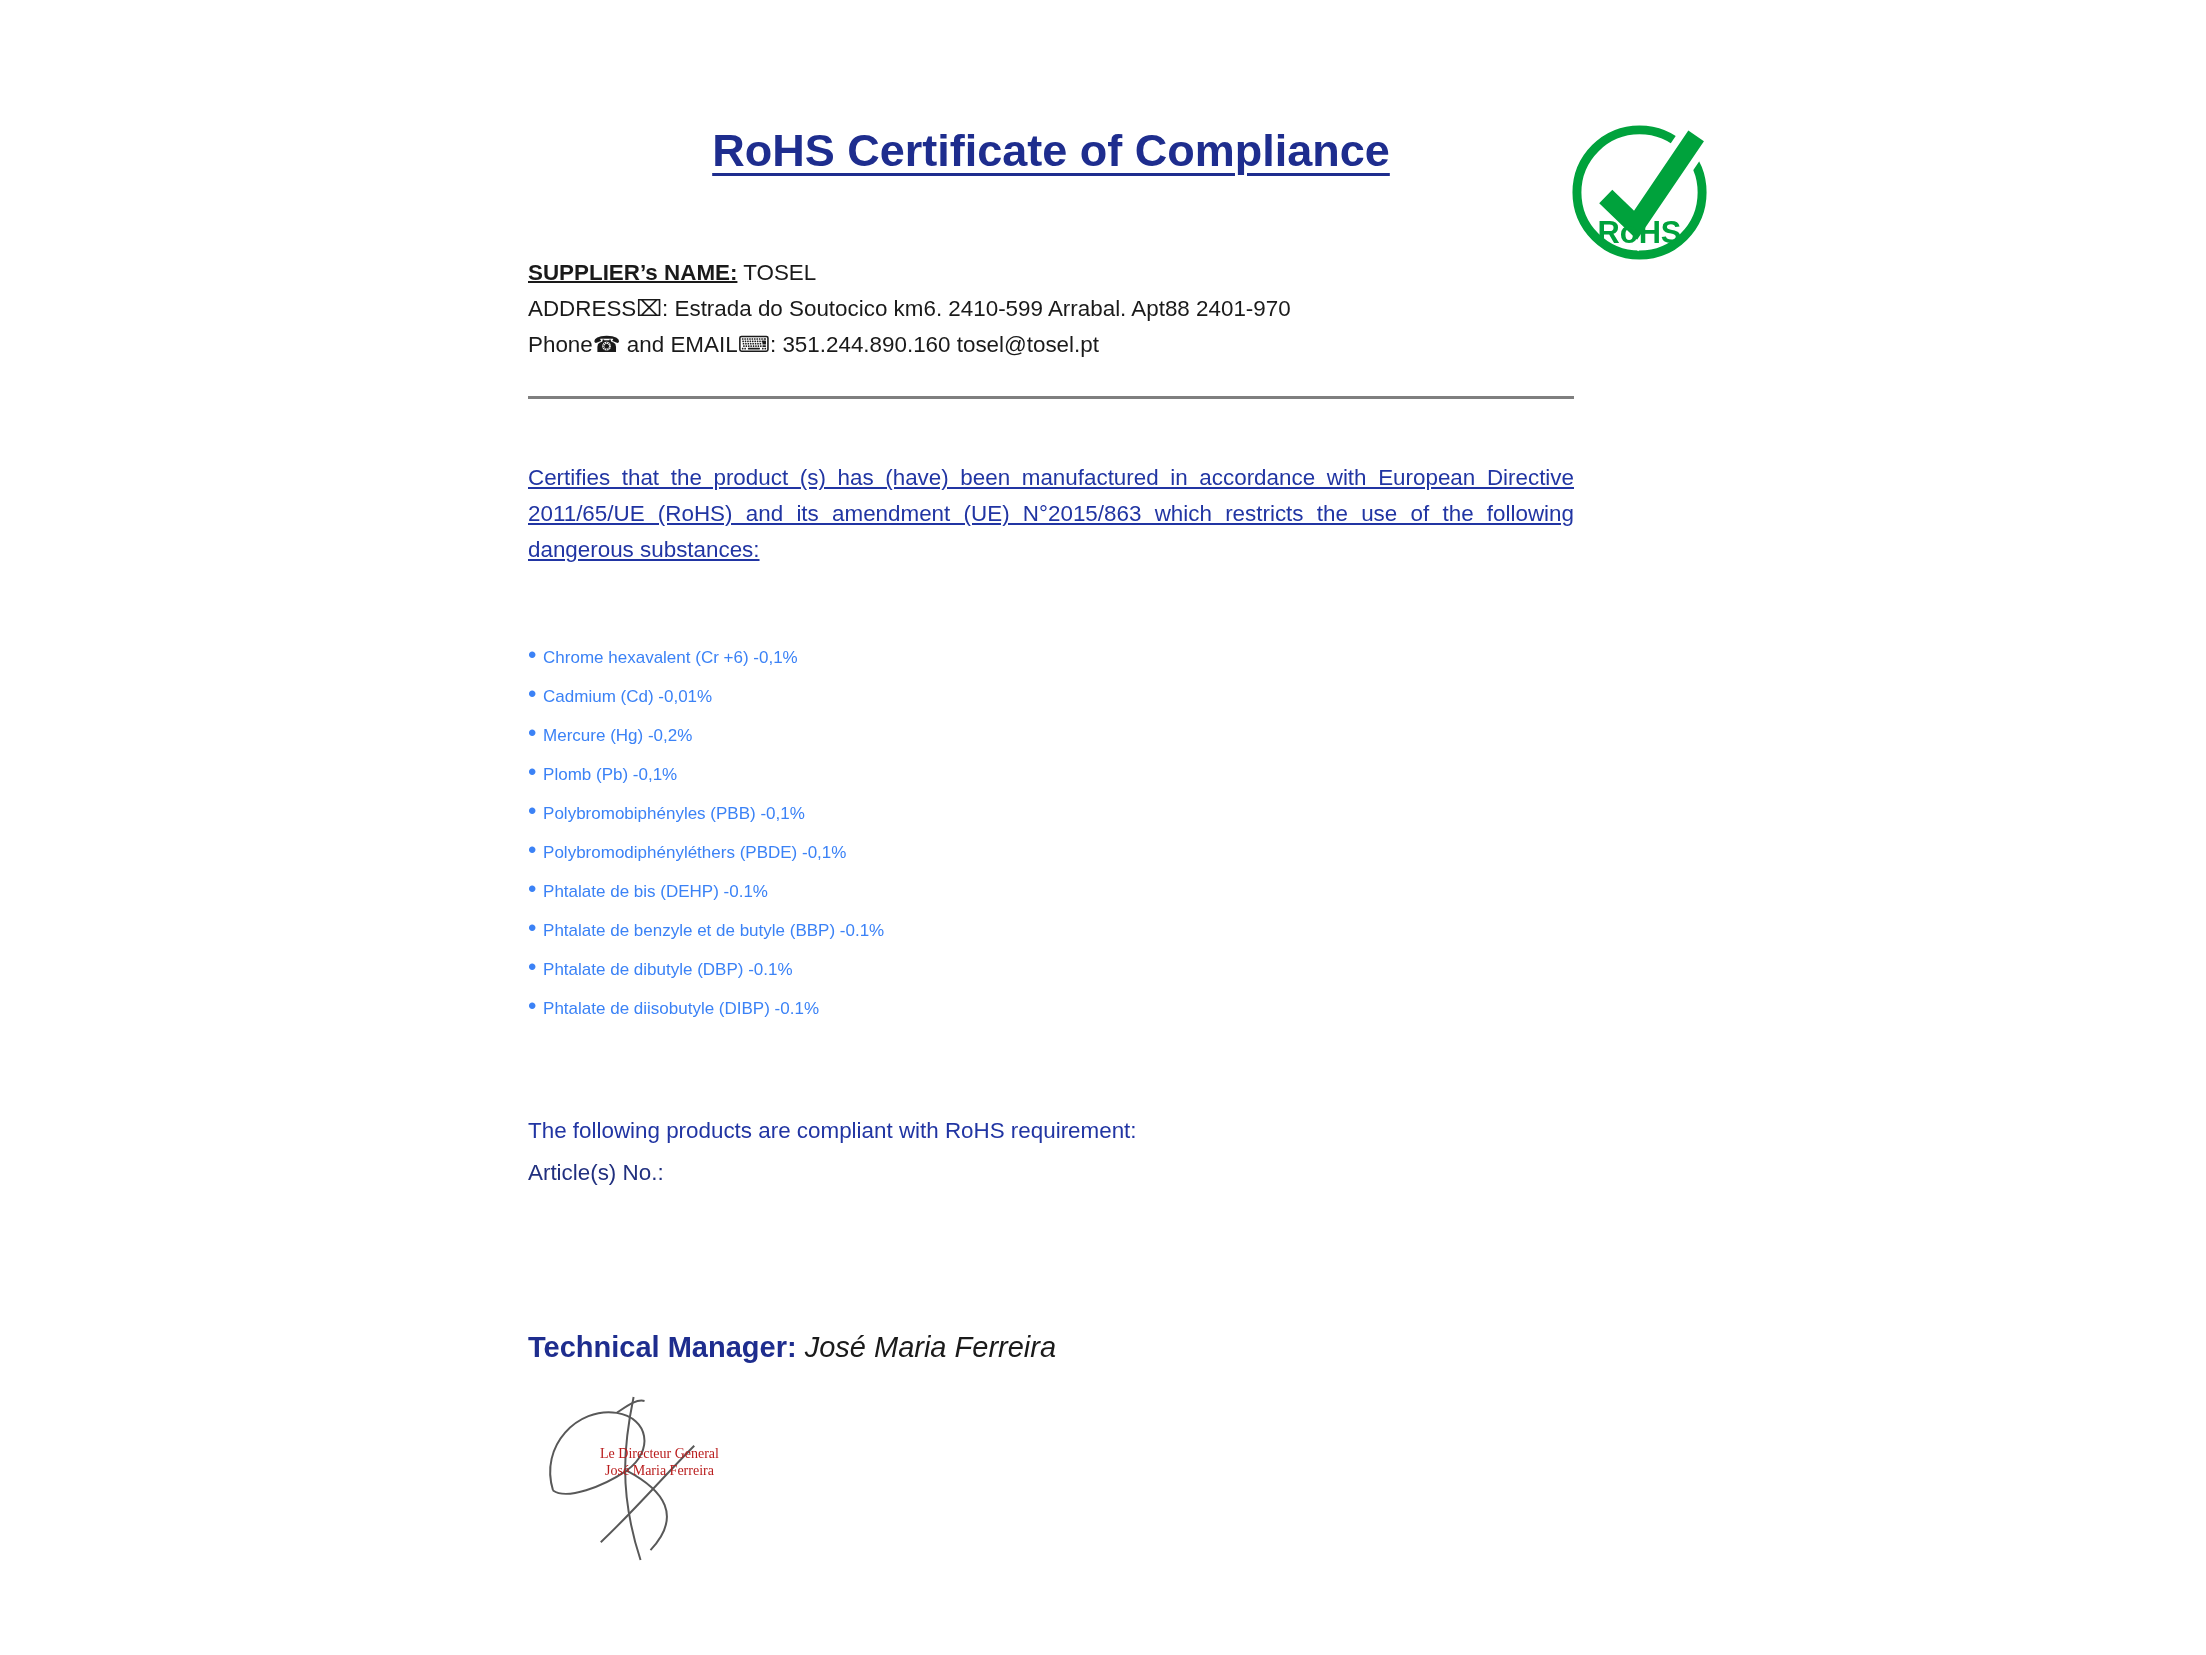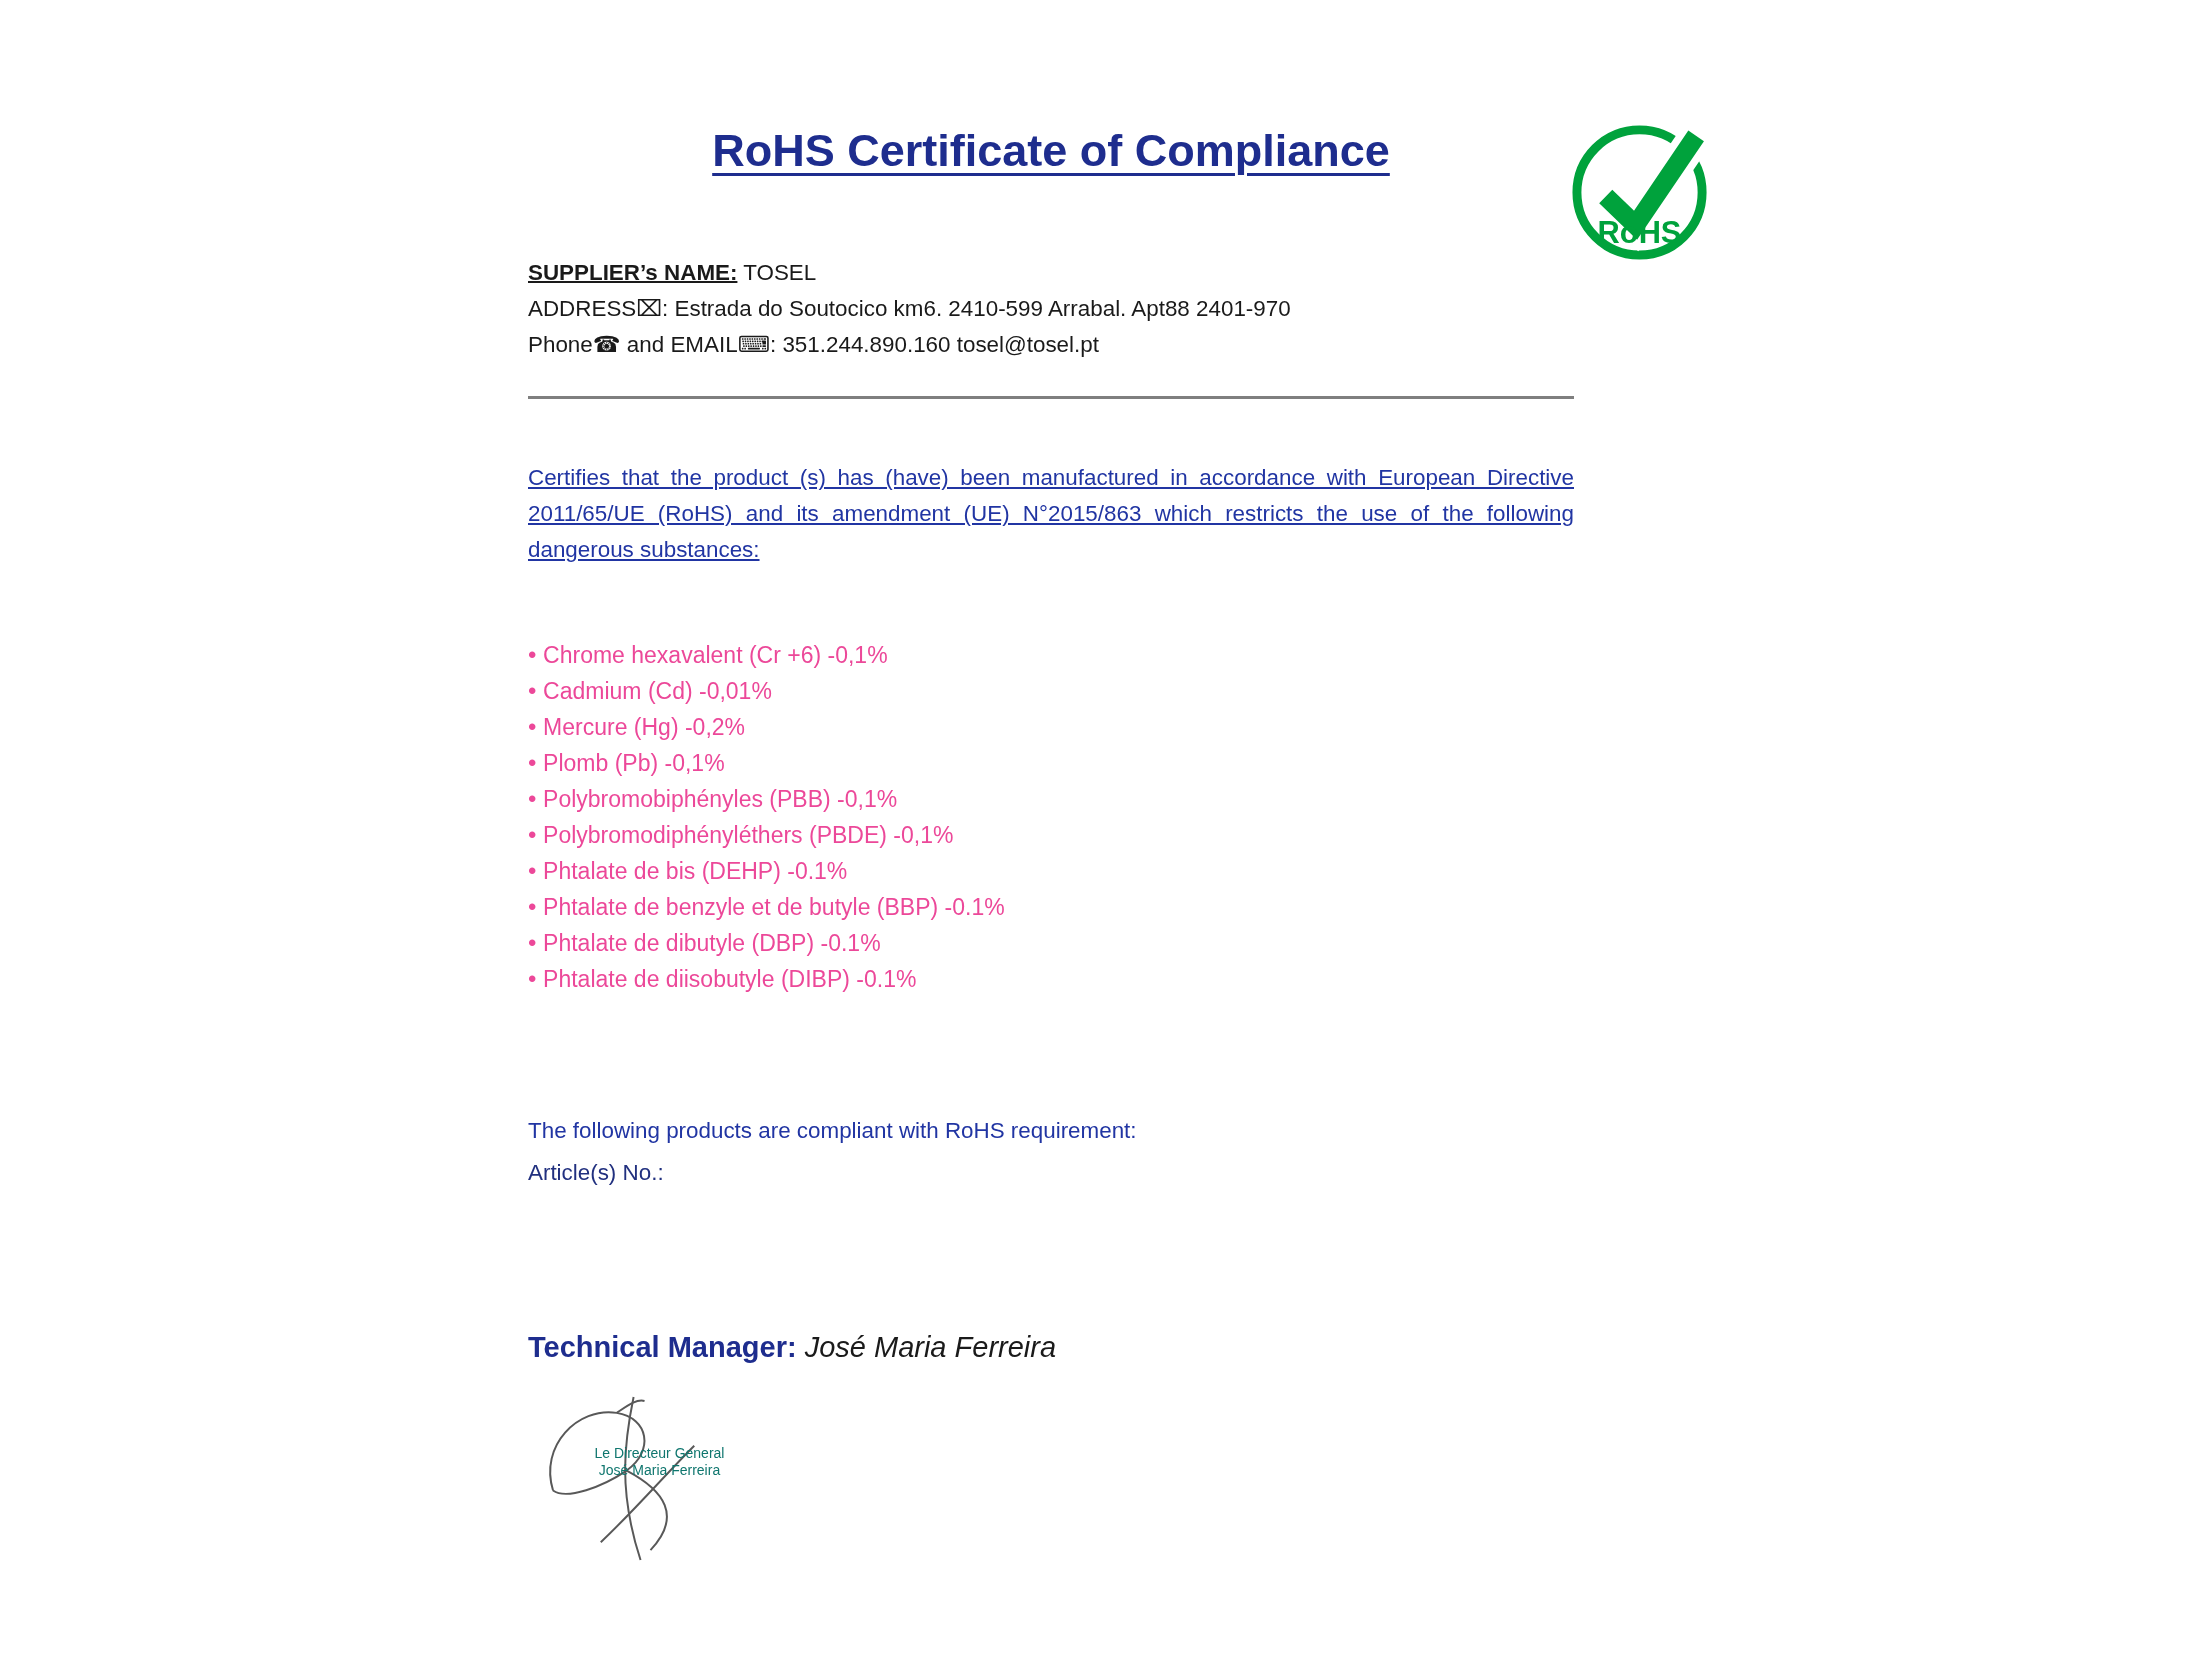--- a/index.html
+++ b/index.html
@@ -44,21 +44,21 @@
   .certifies {
     position: absolute; left: 528px; top: 460px; width: 1046px;
     font-size: 22.4px; line-height: 36px; color: #2135a3;
     text-align: justify;
     text-decoration: underline;
   }
 
   .substances {
     position: absolute; left: 528px; top: 637px; width: 1046px;
     list-style: none;
-    font-size: 23px; line-height: 36px; color: #ec4899;
+    font-size: 17px; line-height: 36px; color: #3b82f6;
   }
   .substances li::before { content: "\2022\00a0"; font-size: 24px; }
 
   .compliance {
     position: absolute; left: 528px; top: 1095px; width: 1046px;
     font-size: 22.4px; color: #2135a3; margin-top: 23px;
   }
 
   .article {
     position: absolute; left: 528px; top: 1160px; width: 1046px;
@@ -77,22 +77,22 @@
     font-size: 29px; color: #1a1a1a;
   }
   .tech-manager .name { font-style: italic; }
 
   .signature {
     position: absolute; left: 533px; top: 1391px; width: 234px; height: 179px;
   }
   .signature svg { position: absolute; inset: 0; }
   .sig-caption {
     position: absolute; left: 52px; top: 54px; width: 149px;
-    font-family: Liberation Sans, sans-serif;
-    font-size: 14px; line-height: 17px; color: #0f766e; text-align: center;
+    font-family: Liberation Serif, serif;
+    font-size: 14px; line-height: 17px; color: #b91c1c; text-align: center;
   }
 </style>
 </head>
 <body>
 
 <div class="page">
 
   <div class="title-row">
     <span class="doc-title">RoHS Certificate of Compliance</span>
   </div>

